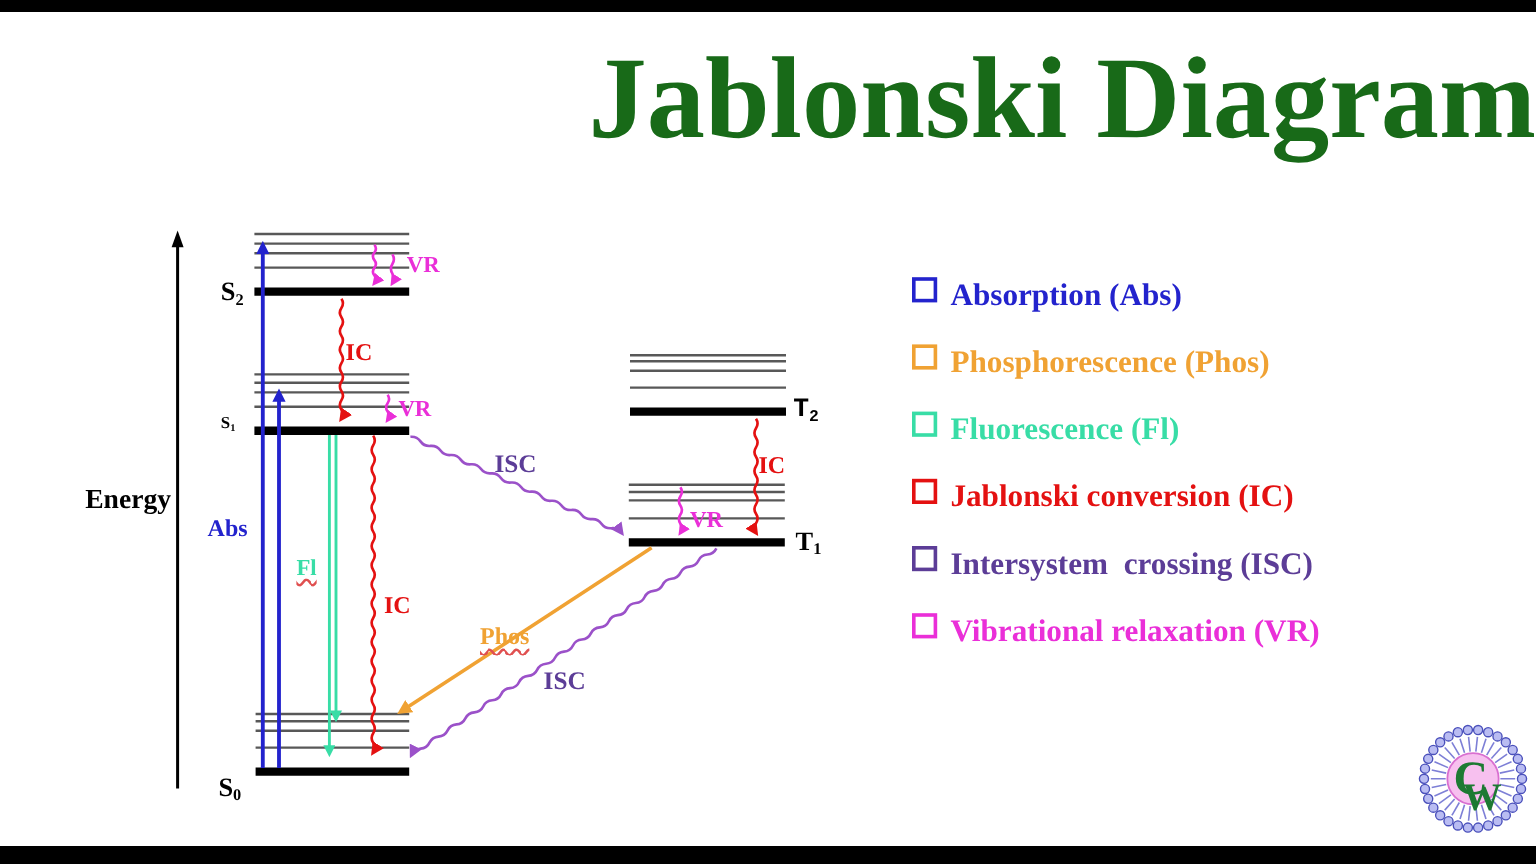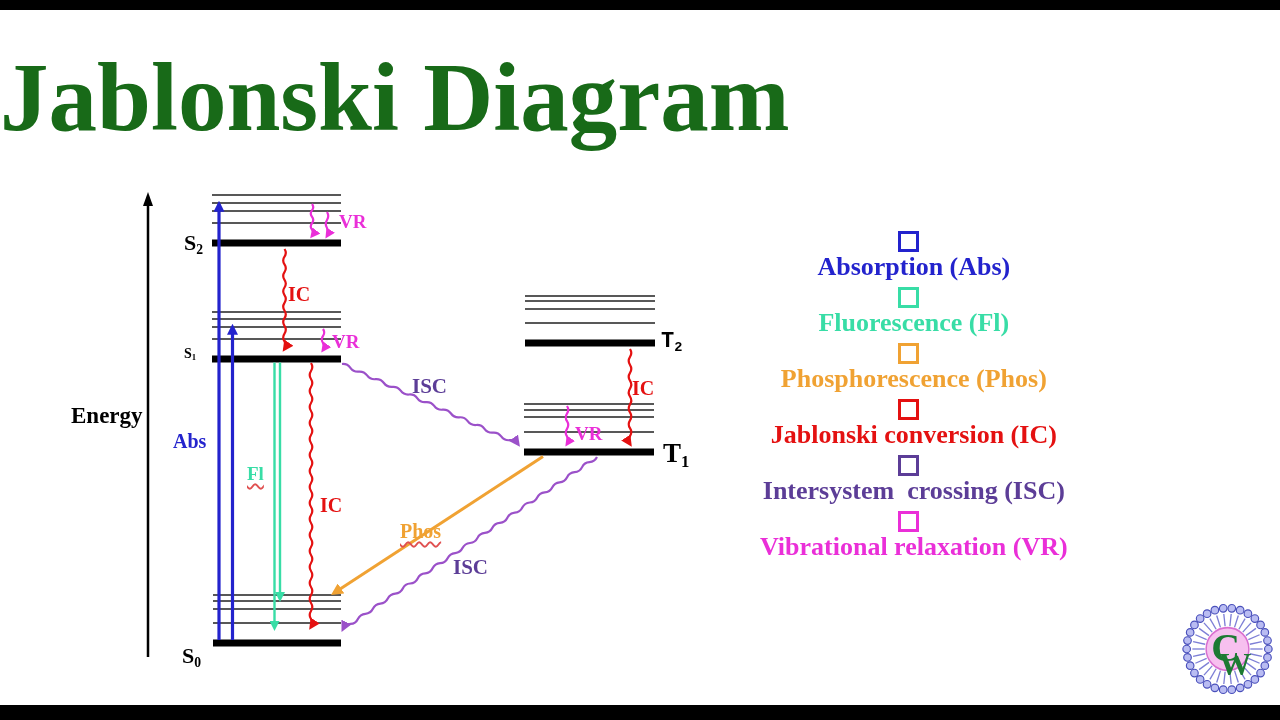--- a/index.html
+++ b/index.html
@@ -3,21 +3,21 @@
 <meta charset="utf-8">
 <style>
   html,body{margin:0;padding:0;}
   body{width:1280px;height:720px;background:#fff;overflow:hidden;
        font-family:"Liberation Serif",serif;}
   .stage{position:absolute;left:0;top:0;width:1280px;height:720px;background:#fff;}
   .bar{position:absolute;left:0;width:1280px;background:#000;}
   .bar.top{top:0;height:10px;}
   .bar.bottom{top:705px;height:15px;}
 
-  .title{position:absolute;left:0;top:42px;width:1280px;margin:0;text-align:left;
+  .title{position:absolute;left:0;top:26px;width:1280px;margin:0;text-align:right;
          font-size:97px;font-weight:bold;line-height:1.15;
          color:var(--c-title,#186a18);font-family:"Liberation Serif",serif;}
 
   svg.diagram{position:absolute;left:0;top:0;width:1280px;height:720px;}
 
   
   .s-abs{stroke:var(--c-abs,#2323cd)} .f-abs{fill:var(--c-abs,#2323cd)}
   .s-fl{stroke:var(--c-fl,#38dda6)}   .f-fl{fill:var(--c-fl,#38dda6)}
   .s-phos{stroke:var(--c-phos,#f0a233)} .f-phos{fill:var(--c-phos,#f0a233)}
   .s-ic{stroke:var(--c-ic,#e41111)}   .f-ic{fill:var(--c-ic,#e41111)}
@@ -32,22 +32,22 @@
        font-family:"Liberation Serif",serif;color:#000;}
   .lbl sub{font-size:0.62em;vertical-align:-0.28em;}
   .c-abs{color:var(--c-abs,#2323cd)} .c-fl{color:var(--c-fl,#38dda6)}
   .c-phos{color:var(--c-phos,#f0a233)} .c-ic{color:var(--c-ic,#e41111)}
   .c-isc{color:var(--c-isc_label,#5c3d97)} .c-vr{color:var(--c-vr,#ea2fd8)}
   .squiggle{text-decoration-line:underline;text-decoration-style:wavy;
             text-decoration-color:#e05050;text-decoration-thickness:1.5px;
             text-underline-offset:3px;}
 
   .legend{position:absolute;left:760px;top:231px;}
-  .legend-item{display:flex;align-items:center;height:26px;margin-bottom:30px;
-               font-size:26px;font-weight:bold;flex-direction:column;}
+  .legend-item{display:flex;align-items:flex-start;height:26px;margin-bottom:30px;
+               font-size:26px;font-weight:bold;}
   .legend-text{white-space:pre;}
   .bullet{display:inline-block;width:15px;height:15px;border:3.4px solid currentColor;
           margin-right:11px;flex:0 0 auto;}
 
   svg.logo{position:absolute;left:1180px;top:600px;width:95px;height:98px;}
   .micelle-head{fill:#b9bcf2;stroke:#4a50bb;stroke-width:1.2;}
   .micelle-tail{stroke:#7d7fd6;stroke-width:1.4;}
   .logo-center{fill:#f7c0ef;stroke:#d96fd0;stroke-width:1.6;}
   .logo-letter{fill:#1d7a33;font-family:"Liberation Serif",serif;font-weight:bold;
                text-anchor:middle;}
@@ -139,46 +139,46 @@
     <path class="wavy s-ic" marker-end="url(#m-ic)" d="M630 349 Q632.6 353.0 630.0 356.9 Q627.4 360.9 630.0 364.8 Q632.6 368.8 630.0 372.8 Q627.4 376.7 630.0 380.7 Q632.6 384.6 630.0 388.6 Q627.4 392.5 630.0 396.5 Q632.6 400.5 630.0 404.4 Q627.4 408.4 630.0 412.3 Q632.6 416.3 630.0 420.3 Q627.4 424.2 630.0 428.2 Q632.6 432.1 630.0 436.1 Q627.4 440.0 630.0 444.0"></path>
     <path class="wavy s-vr" marker-end="url(#m-vr)" d="M567 406 Q569.5 409.8 567.0 413.6 Q564.5 417.4 567.0 421.2 Q569.5 425.0 567.0 428.8 Q564.5 432.6 567.0 436.4 Q569.5 440.2 567.0 444.0"></path>
   </svg>
 
   <div class="lbl" style="left:71px;top:403px;font-size:23px;font-family:Liberation Serif, serif;">Energy</div>
 
   <div class="lbl" style="left:184px;top:230px;font-size:22px;"><span>S</span><sub>2</sub></div>
   <div class="lbl" style="left:184px;top:346px;font-size:14px;"><span>S</span><sub>1</sub></div>
   <div class="lbl" style="left:182px;top:643px;font-size:22px;"><span>S</span><sub>0</sub></div>
   <div class="lbl" style="left:661px;top:329px;font-size:22px;font-family:Liberation Mono, monospace;"><span>T</span><sub>2</sub></div>
-  <div class="lbl" style="left:663px;top:438px;font-size:27px;"><span>T</span><sub>1</sub></div>
+  <div class="lbl" style="left:663px;top:438px;font-size:22px;"><span>T</span><sub>1</sub></div>
 
   <div class="lbl c-abs" style="left:173px;top:430px;font-size:20px;">Abs</div>
   <div class="lbl c-fl squiggle" style="left:247px;top:463px;font-size:19px;">Fl</div>
   <div class="lbl c-ic" style="left:288px;top:283px;font-size:20px;">IC</div>
   <div class="lbl c-ic" style="left:320px;top:494px;font-size:20px;">IC</div>
   <div class="lbl c-ic" style="left:632px;top:377px;font-size:20px;">IC</div>
   <div class="lbl c-vr" style="left:339px;top:211px;font-size:19px;">VR</div>
   <div class="lbl c-vr" style="left:332px;top:331px;font-size:19px;">VR</div>
   <div class="lbl c-vr" style="left:575px;top:423px;font-size:19px;">VR</div>
   <div class="lbl c-isc" style="left:412px;top:374px;font-size:21px;">ISC</div>
   <div class="lbl c-isc" style="left:453px;top:555px;font-size:21px;">ISC</div>
   <div class="lbl c-phos squiggle" style="left:400px;top:520px;font-size:20px;">Phos</div>
 
   <div class="legend">
     <div class="legend-item c-abs">
       <span class="bullet"></span>
       <span class="legend-text">Absorption (Abs)</span>
     </div>
+    <div class="legend-item c-phos">
+      <span class="bullet"></span>
+      <span class="legend-text">Phosphorescence (Phos)</span>
+    </div>
     <div class="legend-item c-fl">
       <span class="bullet"></span>
       <span class="legend-text">Fluorescence (Fl)</span>
-    </div>
-    <div class="legend-item c-phos">
-      <span class="bullet"></span>
-      <span class="legend-text">Phosphorescence (Phos)</span>
     </div>
     <div class="legend-item c-ic">
       <span class="bullet"></span>
       <span class="legend-text">Jablonski conversion (IC)</span>
     </div>
     <div class="legend-item c-isc">
       <span class="bullet"></span>
       <span class="legend-text">Intersystem  crossing (ISC)</span>
     </div>
     <div class="legend-item c-vr">

